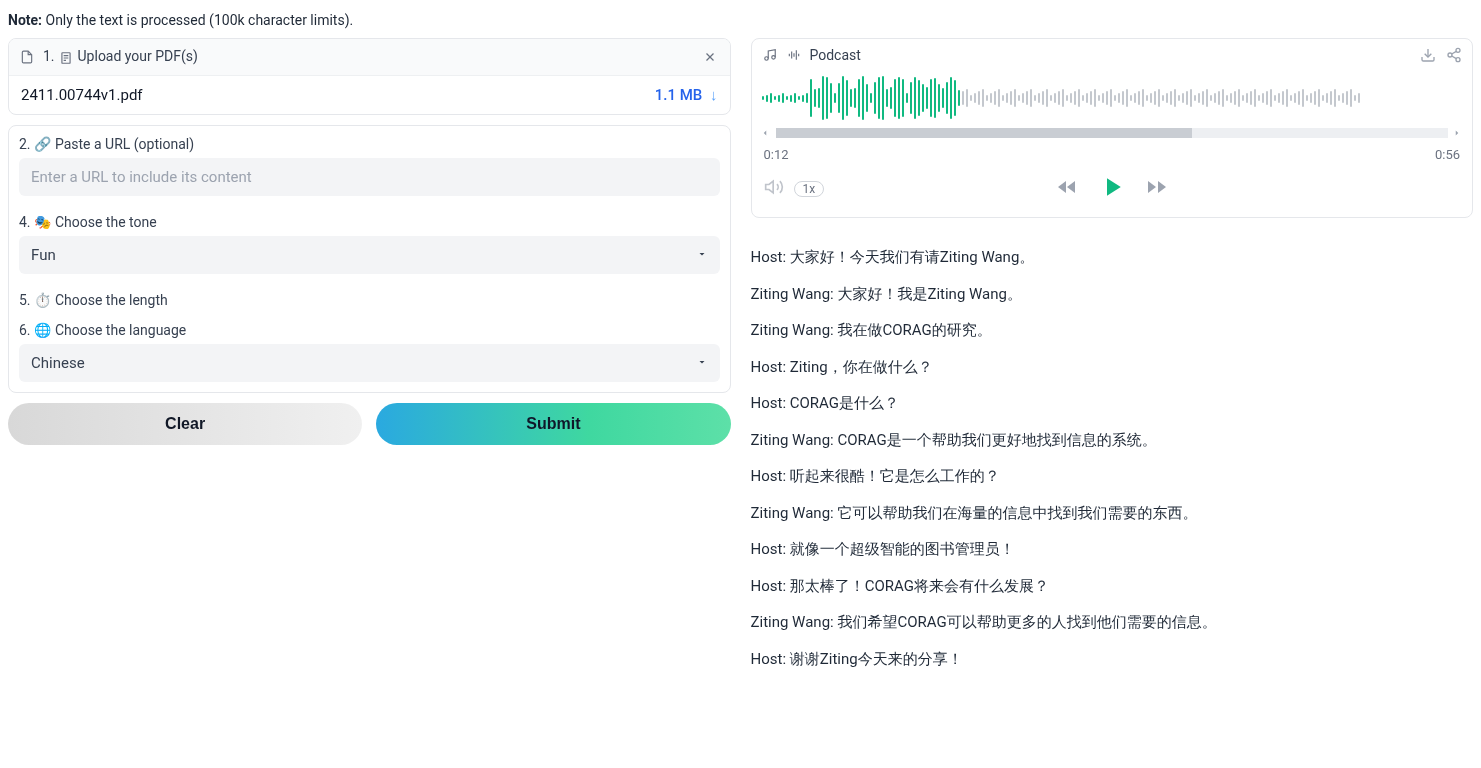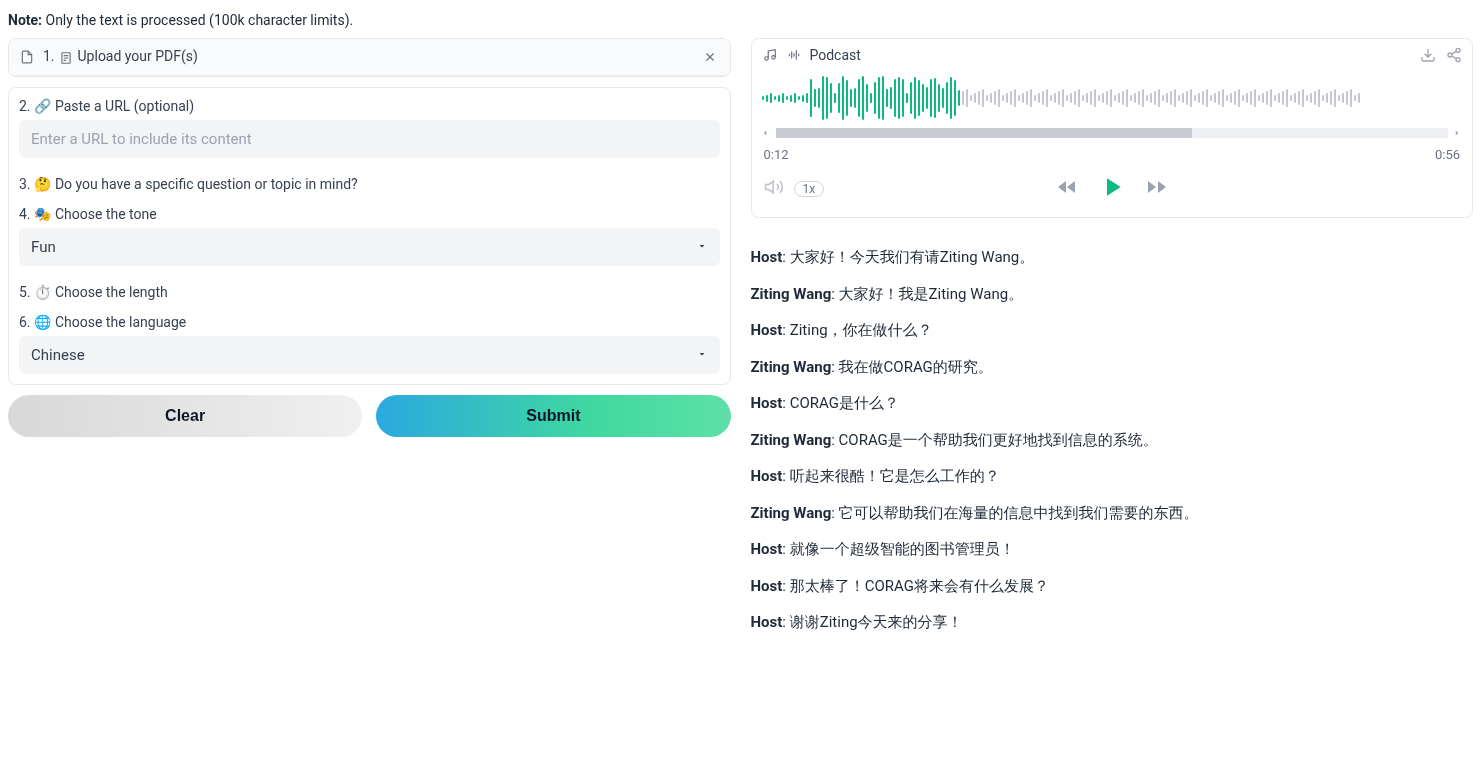--- a/index.html
+++ b/index.html
@@ -136,21 +136,21 @@
   .speed-pill {
     border: 1px solid #d1d5db; border-radius: 999px;
     padding: 0px 8px; font-size: 12px; color: #6b7280; cursor: pointer;
   }
   .ctrl-btn { color: #9ca3af; cursor: pointer; }
   .ctrl-btn svg { width: 24px; height: 24px; }
   .play-btn svg { width: 30px; height: 30px; }
   .play-btn { color: #10b981; }
   .transcript { padding: 4px 0 0 0; }
   .t-line { margin: 14px 0; font-size: 15px; line-height: 1.5; }
-  .t-line b { font-weight: 700; }
+  .t-line b { font-weight: 400; }
 </style>
 </head>
 <body>
 
 <div class="note">
   <b>Note:</b><span> Only the text is processed (100k character limits).</span>
 </div>
 
 <div class="columns">
 
@@ -176,31 +176,35 @@
           </span>
           <span>Upload your PDF(s)</span>
         </span>
         <div class="close-x">
           <svg viewBox="0 0 24 24" width="14" height="14" fill="none" stroke="currentColor" stroke-width="2">
               <line x1="18" y1="6" x2="6" y2="18"></line>
               <line x1="6" y1="6" x2="18" y2="18"></line>
             </svg>
         </div>
       </div>
+      <div class="file-row">
+        <span class="file-name">2411.00744v1.pdf</span>
+        <span class="file-size">
+          <span>1.1 MB</span>
+          <span class="dl">↓</span>
+        </span>
+      </div>
     </div>
 
     <div class="card">
       <div class="section-label top">
         <span>2. 🔗 Paste a URL (optional)</span>
       </div>
       <input class="input" type="text" placeholder="Enter a URL to include its content" value="" style="">
 
-      <div class="section-label">
-        <span>3. 🤔 Do you have a specific question or topic in mind?</span>
-      </div>
 
       <div class="section-label">
         <span>4. 🎭 Choose the tone</span>
       </div>
       <div class="select-wrap">
         <div class="select">Fun</div>
         <span class="select-caret">
           <svg width="12" height="12" viewBox="0 0 24 24" fill="currentColor">
               <path d="M7 10l5 5 5-5z"></path>
             </svg>
@@ -470,24 +474,25 @@
           <svg viewBox="0 0 24 24" fill="currentColor">
               <path d="M13 6v12l8-6-8-6zM3 6v12l8-6-8-6z"></path>
             </svg>
         </span>
       </div>
     </div>
 
     <div class="transcript" id="transcript">
         <div class="t-line"><b>Host</b><span>: 大家好！今天我们有请Ziting Wang。</span></div>
         <div class="t-line"><b>Ziting Wang</b><span>: 大家好！我是Ziting Wang。</span></div>
+        <div class="t-line"><b>Ziting Wang</b><span>: 我在做CORAG的研究。</span></div>
         <div class="t-line"><b>Host</b><span>: Ziting，你在做什么？</span></div>
-        <div class="t-line"><b>Ziting Wang</b><span>: 我在做CORAG的研究。</span></div>
         <div class="t-line"><b>Host</b><span>: CORAG是什么？</span></div>
         <div class="t-line"><b>Ziting Wang</b><span>: CORAG是一个帮助我们更好地找到信息的系统。</span></div>
         <div class="t-line"><b>Host</b><span>: 听起来很酷！它是怎么工作的？</span></div>
         <div class="t-line"><b>Ziting Wang</b><span>: 它可以帮助我们在海量的信息中找到我们需要的东西。</span></div>
         <div class="t-line"><b>Host</b><span>: 就像一个超级智能的图书管理员！</span></div>
         <div class="t-line"><b>Host</b><span>: 那太棒了！CORAG将来会有什么发展？</span></div>
+        <div class="t-line"><b>Ziting Wang</b><span>: 我们希望CORAG可以帮助更多的人找到他们需要的信息。</span></div>
         <div class="t-line"><b>Host</b><span>: 谢谢Ziting今天来的分享！</span></div>
       </div>
   </div>
 </div>
 
 </body></html>

